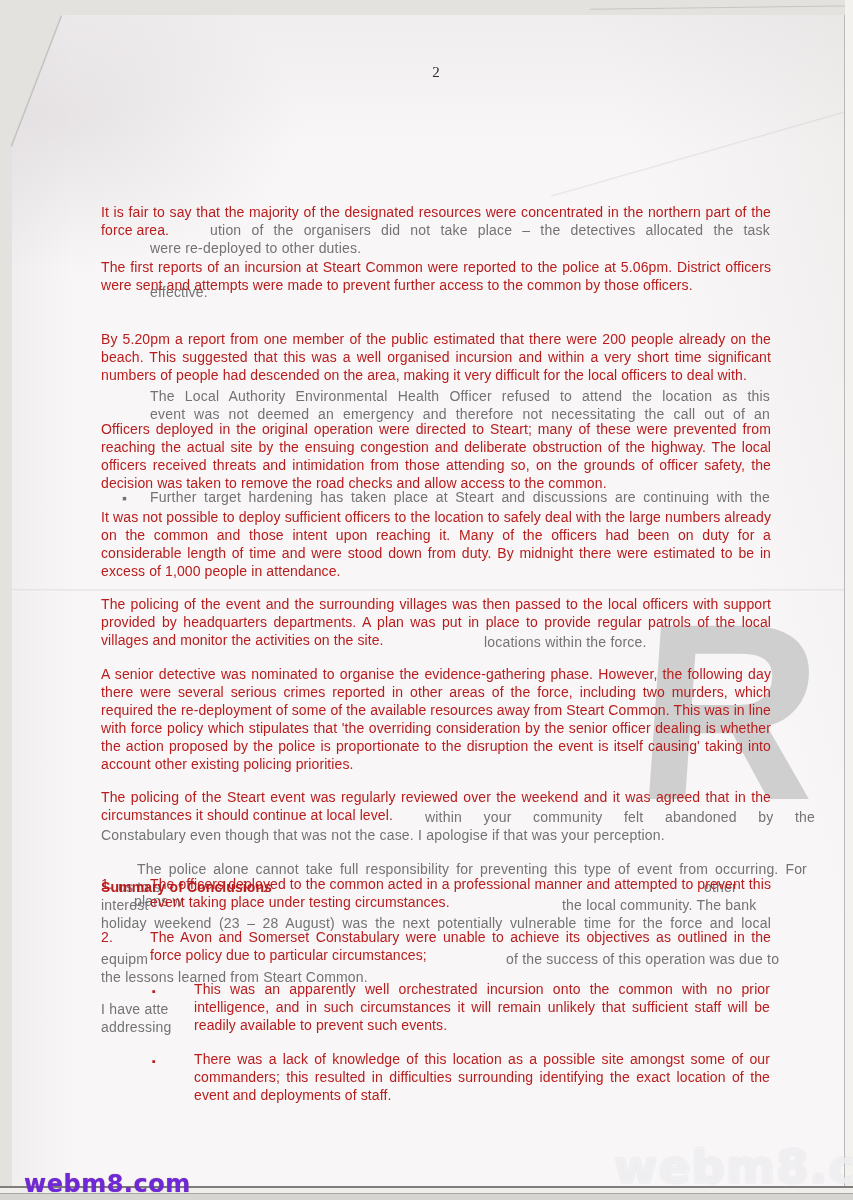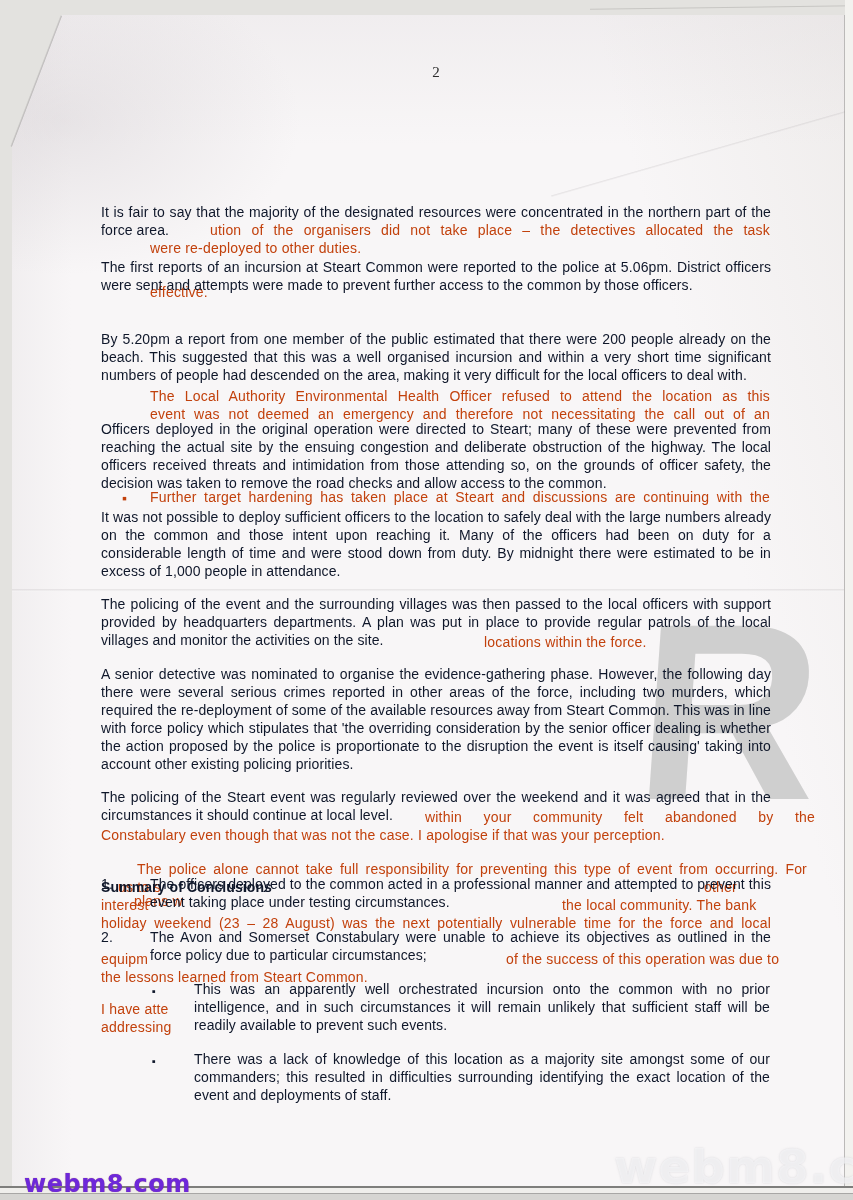--- a/index.html
+++ b/index.html
@@ -28,33 +28,33 @@
   
   .right-strip{position:absolute;left:845px;top:0;width:8px;height:1200px;background:#f3f2ef;z-index:5;}
   .edge-right-line{position:absolute;left:844px;top:15px;width:1px;height:1172px;
          background:rgba(128,126,124,0.4);z-index:5;}
   .edge-bottom-line1{position:absolute;left:0;top:1186px;width:853px;height:2px;background:#7e7e7c;z-index:5;}
   .edge-bottom-sliver{position:absolute;left:0;top:1188px;width:853px;height:5px;background:#efeeeb;z-index:5;}
   .edge-bottom-line2{position:absolute;left:0;top:1193px;width:853px;height:1px;background:#a8a7a5;z-index:5;}
   .edge-bottom-rest{position:absolute;left:0;top:1194px;width:853px;height:6px;background:#d6d5d2;z-index:5;}
   
   #ghost-layer{position:absolute;left:0;top:0;width:853px;height:1200px;z-index:3;pointer-events:none;}
-  .ghost{position:absolute;display:block;font-size:14px;line-height:18px;color:#c2410c;
+  .ghost{position:absolute;display:block;font-size:14px;line-height:18px;color:#737373;
          letter-spacing:0.2px;white-space:nowrap;}
   .ghost.wide{white-space:normal;text-align:justify;text-align-last:justify;}
   
   #big-letter{position:absolute;left:638px;top:586px;z-index:3;font-size:252px;line-height:1;
          font-weight:700;color:#c9c9c9;opacity:0.85;transform:skewX(-4deg);
          font-family:"Liberation Sans",sans-serif;pointer-events:none;}
   
   #text-layer{position:absolute;left:0;top:0;width:853px;height:1200px;z-index:4;}
   .pageno{position:absolute;left:101px;top:64px;width:670px;text-align:center;
          font-family:"Liberation Serif",serif;font-size:15px;color:#2c2c2c;}
   .block{position:absolute;left:101px;width:670px;font-size:14px;line-height:18px;
-         color:#0f172a;text-align:justify;letter-spacing:0.1px;}
+         color:#b91c1c;text-align:justify;letter-spacing:0.1px;}
   .heading{font-weight:700;text-align:left;margin-top:40px;}
   .numbered .num{position:absolute;left:0;top:0;}
   .numbered .txt{margin-left:49px;}
   .bullet-item{left:150px;width:620px;}
   .bullet-item .glyph{position:absolute;left:2px;top:2px;font-size:11px;}
   .bullet-item .txt{margin-left:44px;}
   
   #wm-red{position:absolute;left:24px;top:1170px;z-index:6;font-size:24px;font-weight:700;
          color:#6d28d9;letter-spacing:0.5px;font-family:"DejaVu Sans",sans-serif;
          text-shadow:0 0 1px rgba(130,30,30,0.55);}
@@ -123,21 +123,21 @@
       <span class="num">2.</span>
       <div class="txt">The Avon and Somerset Constabulary were unable to achieve its objectives as outlined in the force policy due to particular circumstances;</div>
     </div>
 
     <div class="block bullet-item" style="top:980px">
       <span class="glyph">▪</span>
       <div class="txt">This was an apparently well orchestrated incursion onto the common with no prior intelligence, and in such circumstances it will remain unlikely that sufficient staff will be readily available to prevent such events.</div>
     </div>
     <div class="block bullet-item" style="top:1050px">
       <span class="glyph">▪</span>
-      <div class="txt">There was a lack of knowledge of this location as a majority site amongst some of our commanders;  this resulted in difficulties surrounding identifying the exact location of the event and deployments of staff.</div>
+      <div class="txt">There was a lack of knowledge of this location as a possible site amongst some of our commanders;  this resulted in difficulties surrounding identifying the exact location of the event and deployments of staff.</div>
     </div>
 
   </div>
 
   <div class="right-strip"></div>
   <div class="edge-right-line"></div>
   <div class="edge-bottom-line1"></div>
   <div class="edge-bottom-sliver"></div>
   <div class="edge-bottom-line2"></div>
   <div class="edge-bottom-rest"></div>

